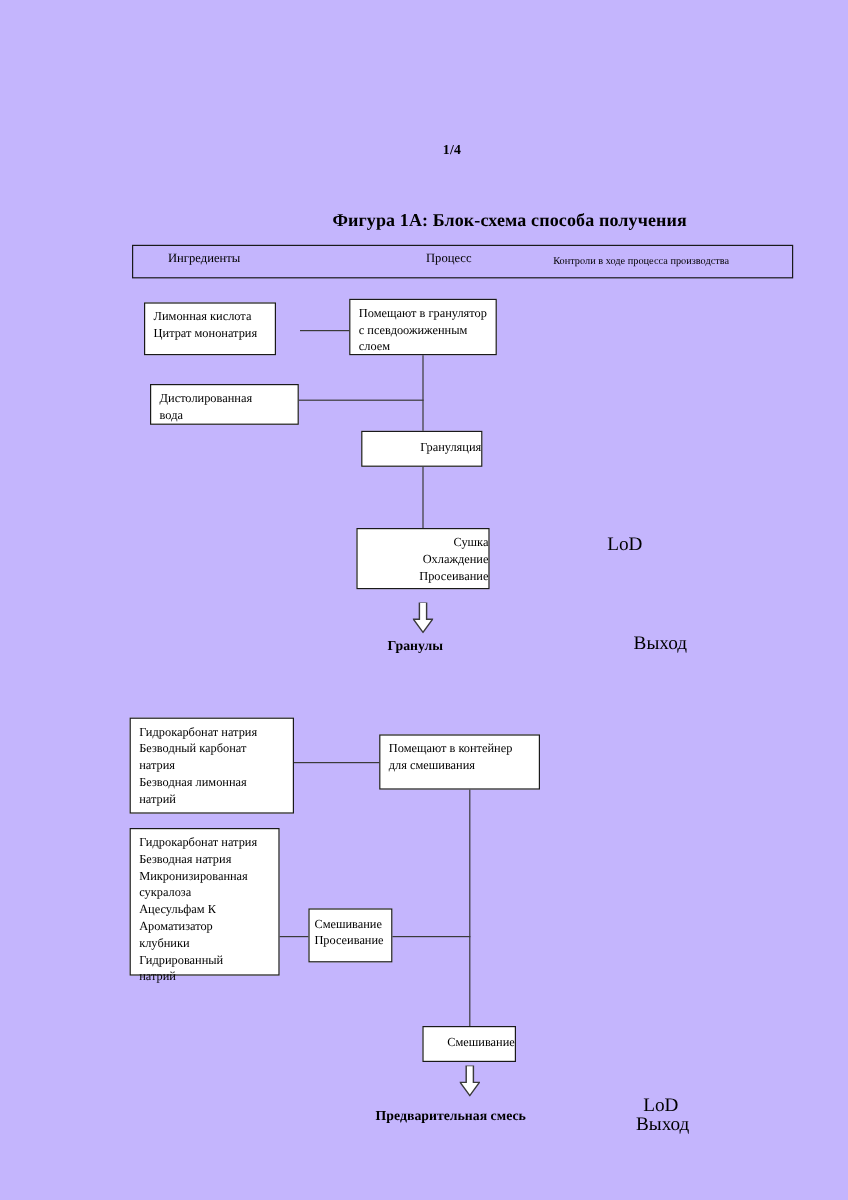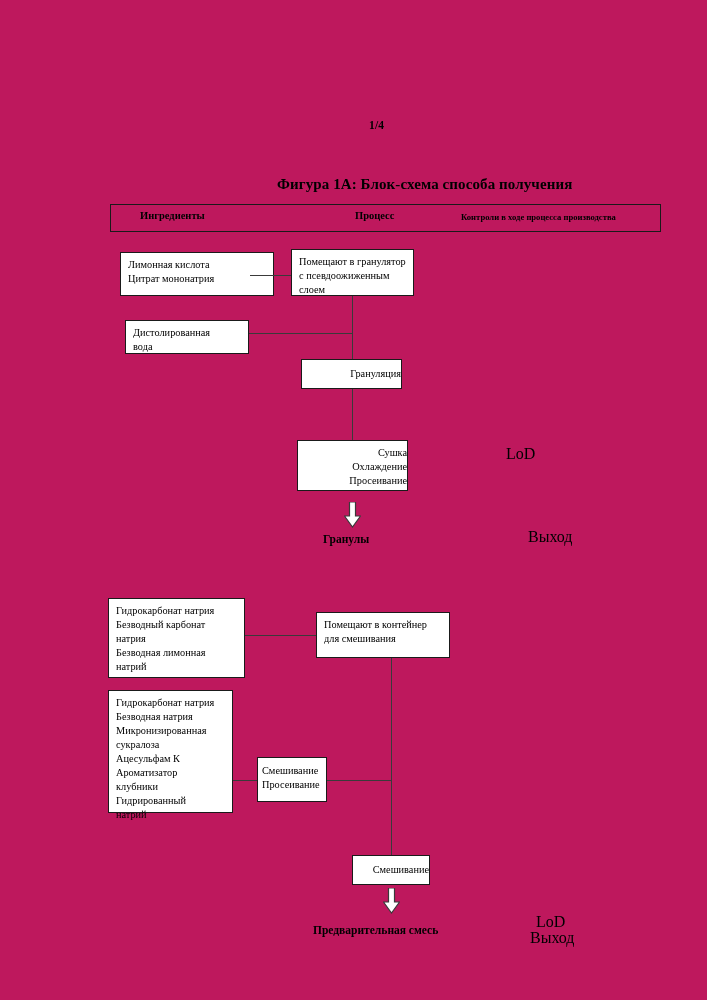--- a/index.html
+++ b/index.html
@@ -8,40 +8,40 @@
     background: #ffffff;
   }
   body {
     font-family: "Liberation Serif", "DejaVu Serif", serif;
     color: #000000;
   }
   #page {
     position: relative;
     width: 707px;
     height: 1000px;
-    background: #be185d;
+    background: #c4b5fd;
     overflow: hidden;
   }
   .abs { position: absolute; }
 
   
   .page-num {
     font-size: 11.5px;
     font-weight: bold;
     letter-spacing: 0.2px;
   }
   .fig-title {
     font-size: 15px;
     font-weight: bold;
     letter-spacing: 0.1px;
     white-space: nowrap;
   }
   .col-head {
     font-size: 10.5px;
-    font-weight: bold;
+    font-weight: normal;
     white-space: nowrap;
   }
   .col-head.small {
     font-size: 8.6px;
   }
 
   
   .header-band {
     border: 1.6px solid #1a1a1a;
     box-sizing: border-box;
@@ -104,21 +104,21 @@
   <div class="abs fig-title" style="left:277px; top:176px;">Фигура 1А: Блок-схема способа получения</div>
 
   <div class="abs header-band" style="left:110px; top:204px; width:551px; height:28px;"></div>
 
   <div class="abs col-head" style="left:140px; top:210px;">Ингредиенты</div>
 
   <div class="abs col-head" style="left:355px; top:210px;">Процесс</div>
 
   <div class="abs col-head small" style="left:461px; top:212px;">Контроли в ходе процесса производства</div>
 
-  <div class="abs box" style="left:120px; top:252px; width:154px; height:44px;">
+  <div class="abs box" style="left:120px; top:252px; width:110px; height:44px;">
     <span class="ln">Лимонная кислота</span>
     <span class="ln">Цитрат мононатрия</span>
   </div>
 
   <div class="abs hline" style="left:250px; top:275px; width:42px;"></div>
 
   <div class="abs box" style="left:291px; top:249px; width:123px; height:47px;">
     <span class="ln">Помещают в гранулятор</span>
     <span class="ln">с псевдоожиженным</span>
     <span class="ln">слоем</span>

